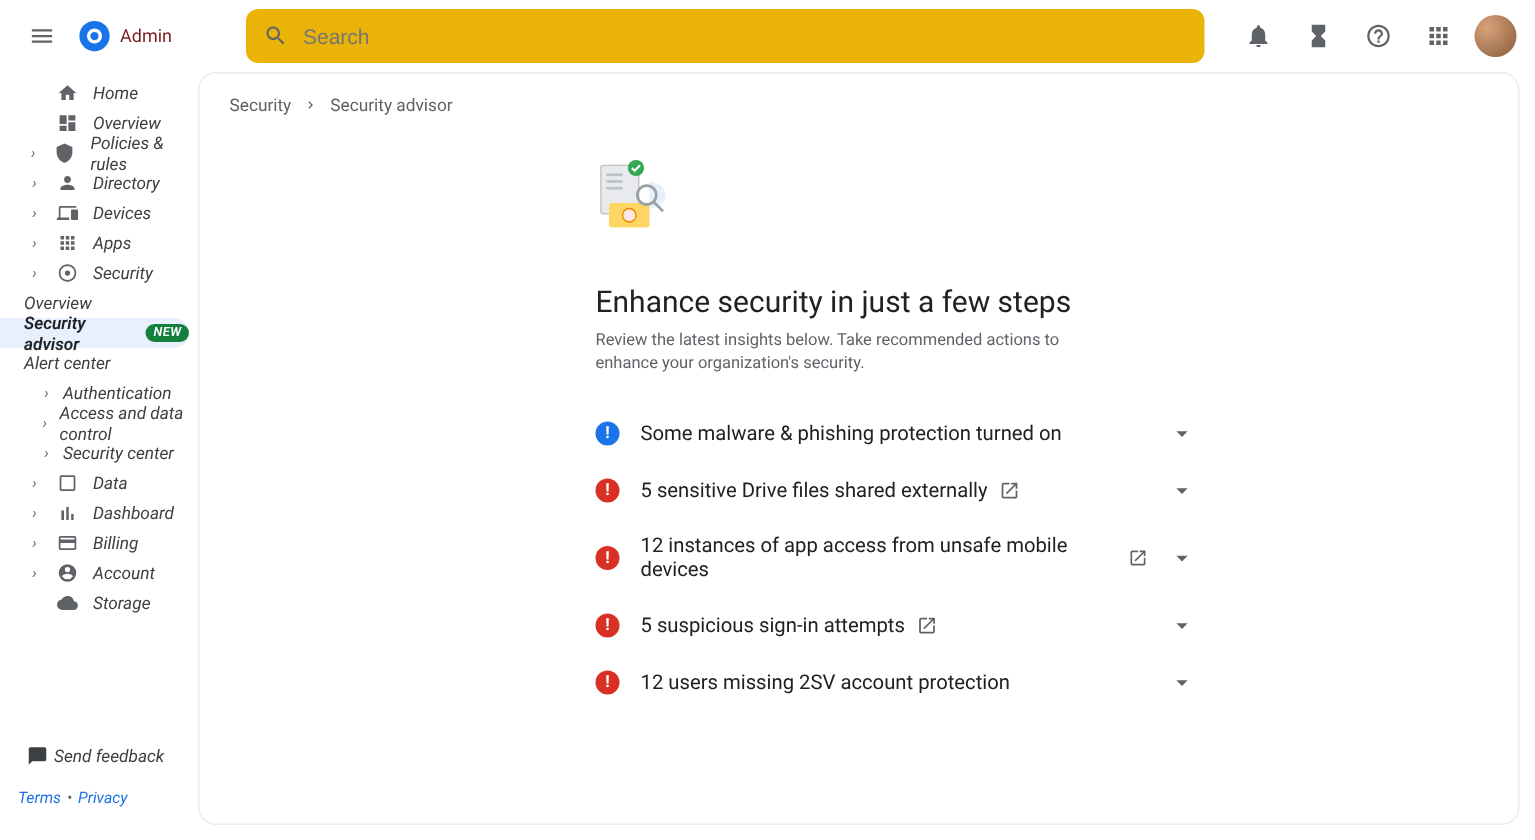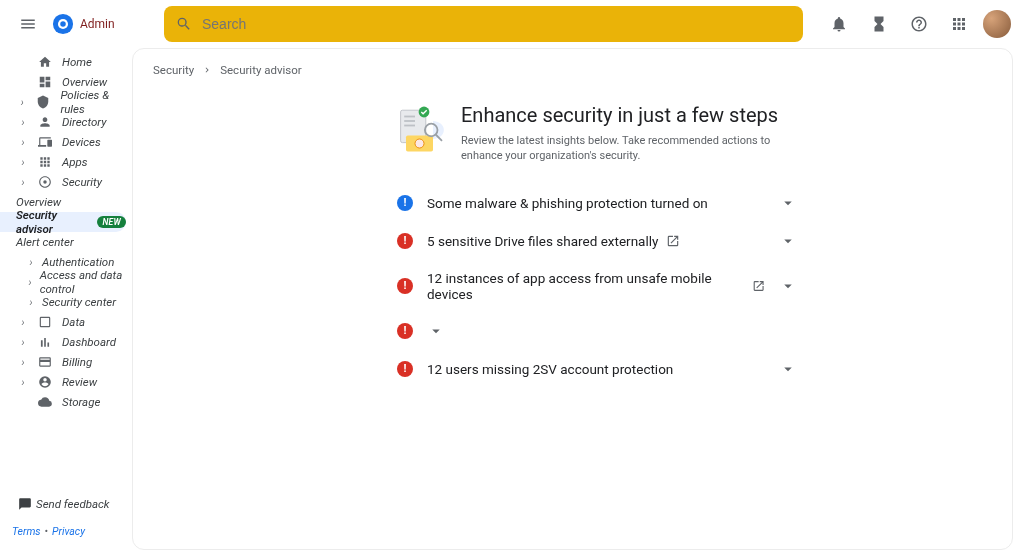--- a/index.html
+++ b/index.html
@@ -27,21 +27,21 @@
   .sub-sub .exp{ width:10px; font-size:10px; color:#5f6368; display:flex; justify-content:center;}
   .badge-new { background:#15803d; color:#fff; border-radius:8px; font-size:8.5px; padding:1px 5px; font-weight:600; letter-spacing:0.3px;}
   .sidebar-bottom { border-top: none; padding: 8px 0; }
   .feedback { display:flex; align-items:center; gap:4px; padding:0 18px; height:22px; font-size:11.5px; color:#3c4043; cursor:pointer;}
   .footer-links { padding: 10px 12px; font-size:10.5px; }
   .footer-links a { color:#1a73e8; text-decoration:none; cursor:pointer;margin-top:19px;}
   .footer-links .dot{ color:#5f6368; margin:0 4px;}
   .main { flex:1; background:#fff; border:1px solid #ececec; border-radius:12px; margin:0 10px 10px 0; padding:14px 20px; overflow:auto;}
   .breadcrumb { font-size:11.5px; color:#5f6368; display:flex; align-items:center; gap:8px;}
   .breadcrumb .bc-link{ cursor:pointer; }
-  .hero { display:flex; gap:10px; margin:26px 0 20px 244px; align-items:flex-start;}
+  .hero { display:flex; gap:32px; margin:26px 0 20px 244px; align-items:flex-start;flex-direction:column;}
   .hero-illus { width:54px; height:54px; position:relative;}
   .hero-text h1{ font-size:20px; font-weight:400; color:#202124; margin-bottom:6px;}
   .hero-text p{ font-size:11px; color:#5f6368; max-width:330px; line-height:1.4;}
   .insights { margin-left:244px; max-width:400px;}
   .insight { display:flex; align-items:center; gap:14px; padding:10px 0; cursor:pointer;}
   .status-dot{ width:16px; height:16px; border-radius:50%; display:flex; align-items:center; justify-content:center; flex-shrink:0;}
   .status-dot.red{ background:#d93025;}
   .status-dot.blue{ background:#1a73e8;}
   .status-dot span{ color:#fff; font-size:11px; font-weight:700;}
   .insight-label{ flex:1; font-size:13.5px; color:#202124; display:flex; align-items:center; gap:8px;}
@@ -214,21 +214,21 @@
           </span>
           <span>Billing</span>
         </div>
       <div class="nav-item">
           <span class="exp">›</span>
           <span class="nicon">
             <svg width="14" height="14" viewBox="0 0 24 24">
               <path fill="currentColor" d="M12 2a10 10 0 100 20 10 10 0 000-20zm0 3a3 3 0 110 6 3 3 0 010-6zm0 14.2a7.2 7.2 0 01-6-3.22c.03-1.99 4-3.08 6-3.08s5.97 1.09 6 3.08a7.2 7.2 0 01-6 3.22z"></path>
             </svg>
           </span>
-          <span>Review</span>
+          <span>Account</span>
         </div>
       <div class="nav-item">
           <span class="exp"></span>
           <span class="nicon">
             <svg width="14" height="14" viewBox="0 0 24 24">
               <path fill="currentColor" d="M19.35 10.04A7.49 7.49 0 0012 4a7.5 7.5 0 00-6.65 4.04A6 6 0 006 20h13a5 5 0 00.35-9.96z"></path>
             </svg>
           </span>
           <span>Storage</span>
         </div>
@@ -314,20 +314,26 @@
             </svg>
           </div>
         <svg class="chev" width="18" height="18" viewBox="0 0 24 24">
             <path fill="currentColor" d="M7 10l5 5 5-5z"></path>
           </svg>
       </div>
       <div class="insight">
         <div class="status-dot red">
             <span>!</span>
           </div>
+        <div class="insight-label">
+            <span>5 suspicious sign-in attempts</span>
+            <svg class="ext-icon" width="14" height="14" viewBox="0 0 24 24">
+              <path fill="currentColor" d="M19 19H5V5h7V3H5a2 2 0 00-2 2v14a2 2 0 002 2h14a2 2 0 002-2v-7h-2v7zM14 3v2h3.59l-9.83 9.83 1.41 1.41L19 6.41V10h2V3h-7z"></path>
+            </svg>
+          </div>
         <svg class="chev" width="18" height="18" viewBox="0 0 24 24">
             <path fill="currentColor" d="M7 10l5 5 5-5z"></path>
           </svg>
       </div>
       <div class="insight">
         <div class="status-dot red">
             <span>!</span>
           </div>
         <div class="insight-label">
             <span>12 users missing 2SV account protection</span>

